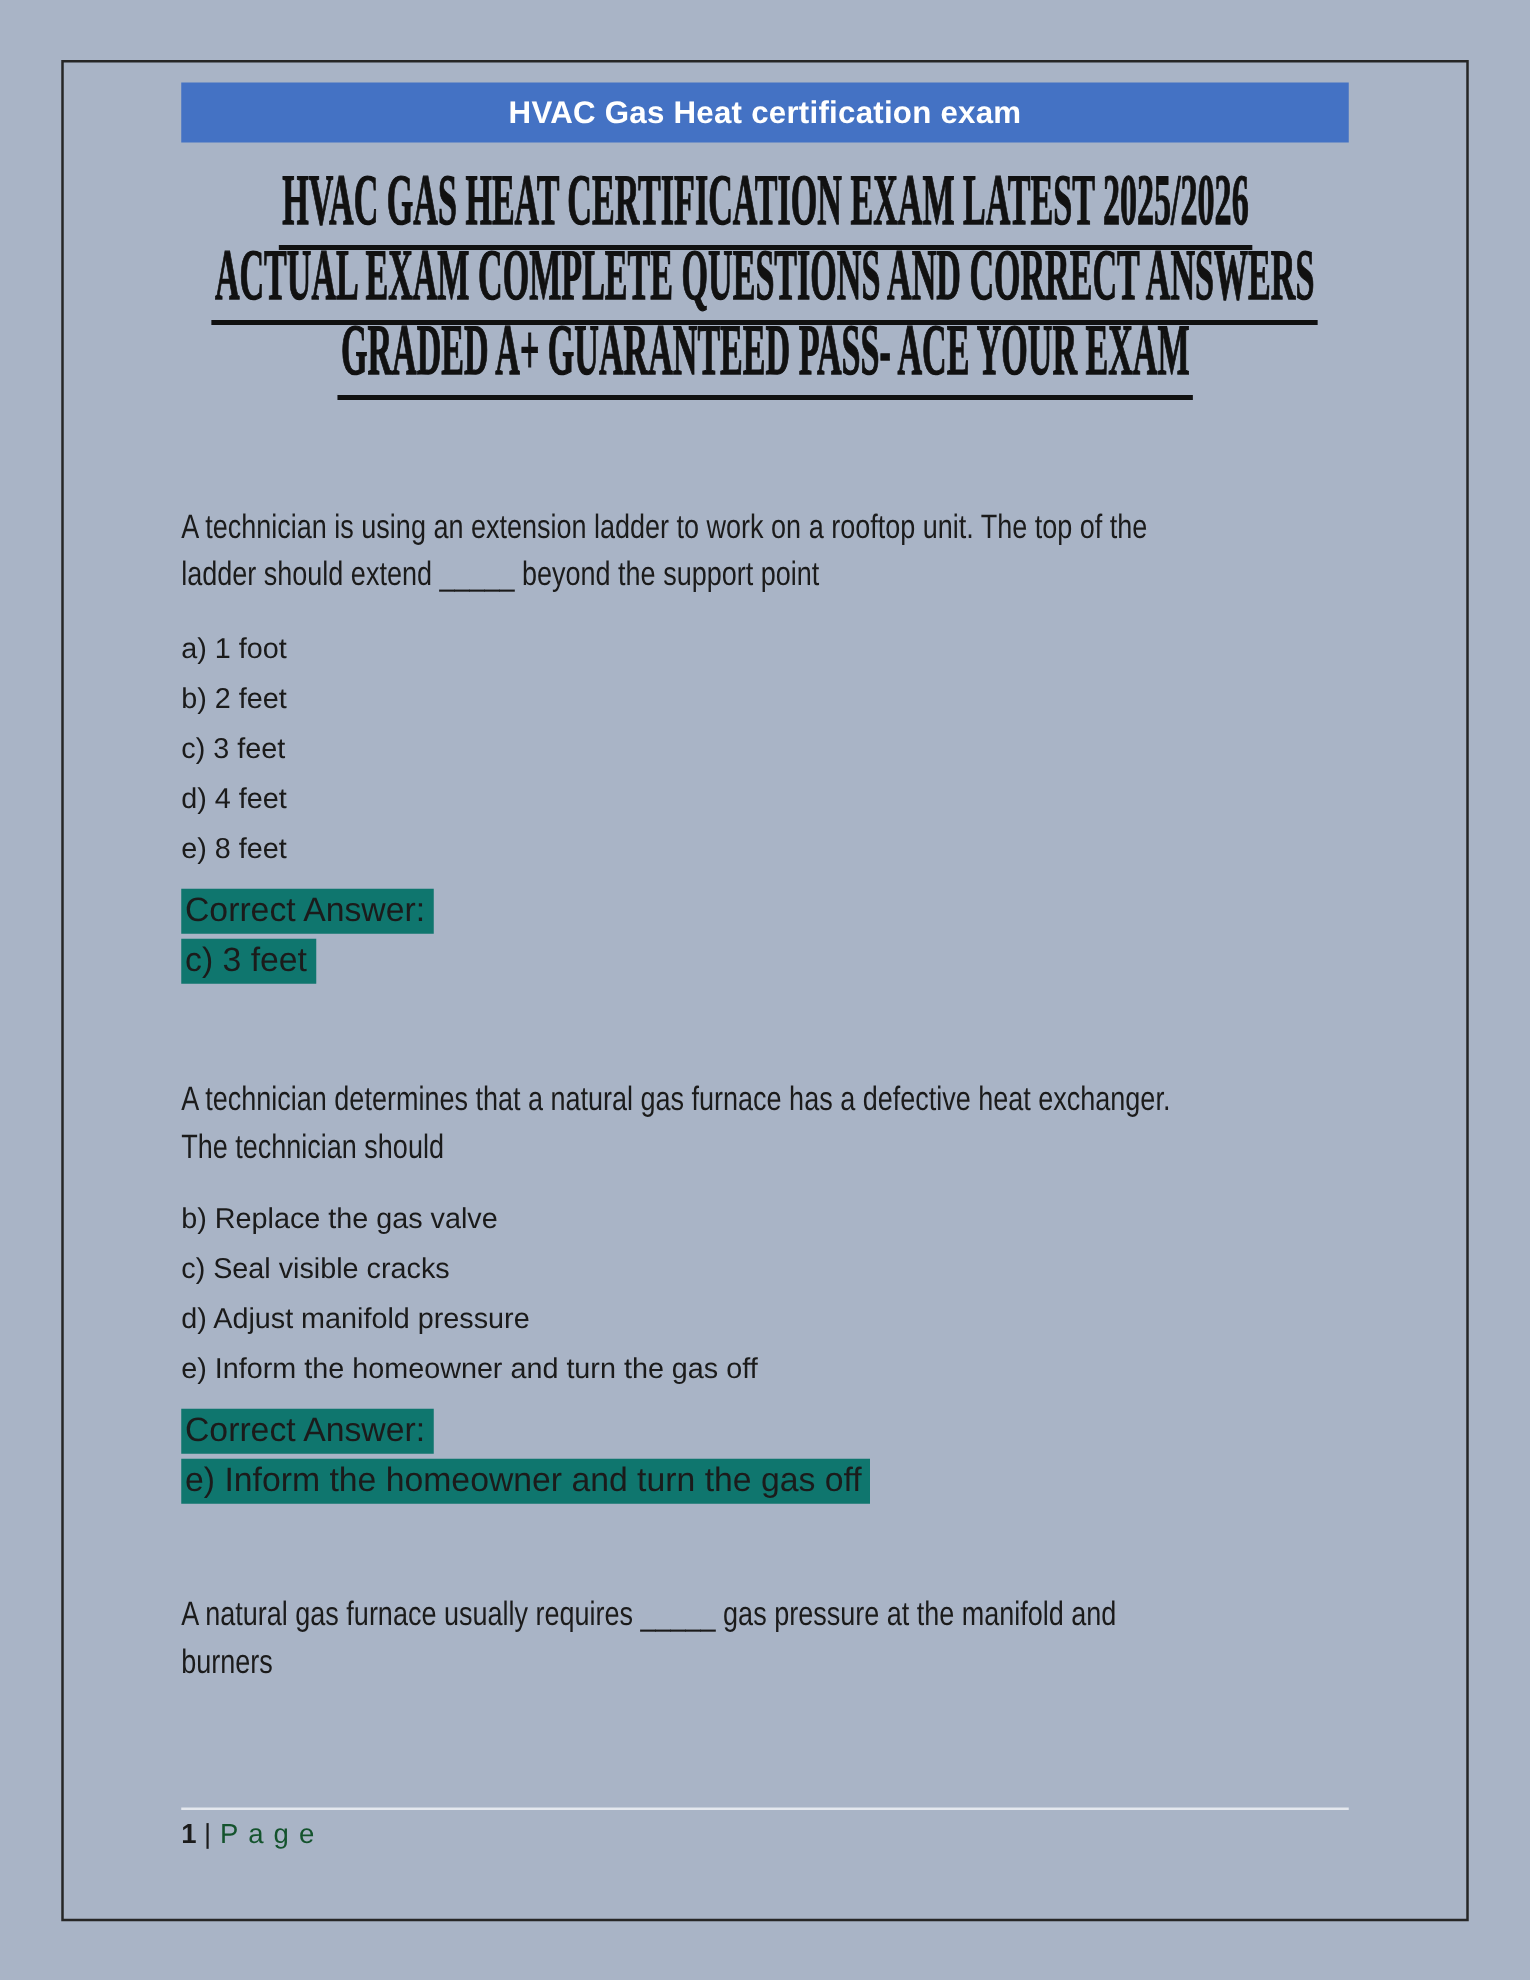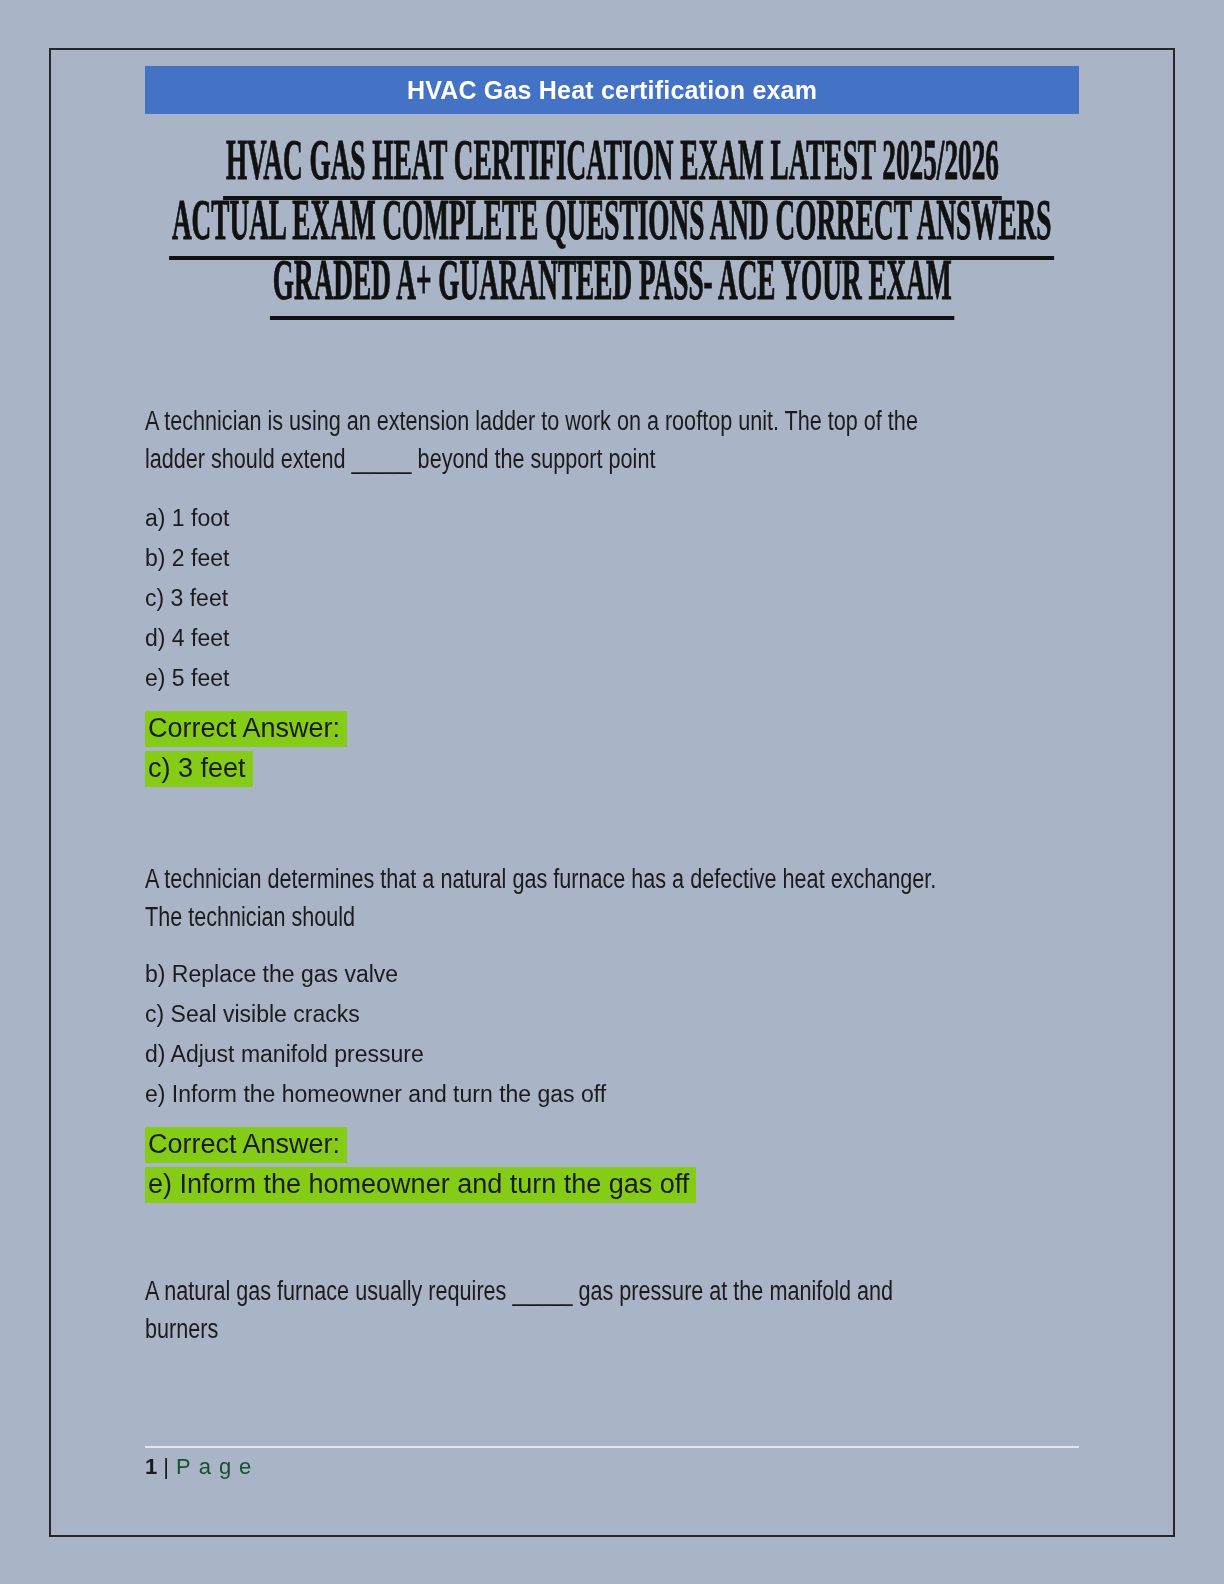--- a/index.html
+++ b/index.html
@@ -48,21 +48,21 @@
   .q1 .q-text{margin-top:82px;}
   .q2 .q-text{margin-top:72px;}
   .q3 .q-text{margin-top:68px;}
   .options{
     list-style:none;margin:20px 0 0 0;padding:0;
     font-size:23px;line-height:40px;
   }
   .q2 .options{margin-top:18px;}
   .answer{margin-top:10px;font-size:27px;line-height:40px;}
   .hl{
-    background:#84cc16;
+    background:#0f766e;
     padding:2px 7px 4px 3px;
     box-decoration-break:clone;
   }
   .footer{
     position:absolute;left:94px;right:94px;bottom:55px;
   }
   .footer-rule{border-top:2px solid #e4e8ee;height:0;}
   .footer-text{
     margin-top:6px;font-size:22px;line-height:26px;
   }
@@ -93,21 +93,21 @@
     </div>
 
     <section class="q1">
       <p class="q-text">A technician is using an extension ladder to work on a rooftop unit. The top of the
 ladder should extend _____ beyond the support point</p>
       <ul class="options">
         <li>a) 1 foot</li>
         <li>b) 2 feet</li>
         <li>c) 3 feet</li>
         <li>d) 4 feet</li>
-        <li>e) 5 feet</li>
+        <li>e) 8 feet</li>
       </ul>
       <div class="answer">
         <div><span class="hl">Correct Answer:</span></div>
         <div><span class="hl">c) 3 feet</span></div>
       </div>
     </section>
 
     <section class="q2">
       <p class="q-text">A technician determines that a natural gas furnace has a defective heat exchanger.
 The technician should</p>

